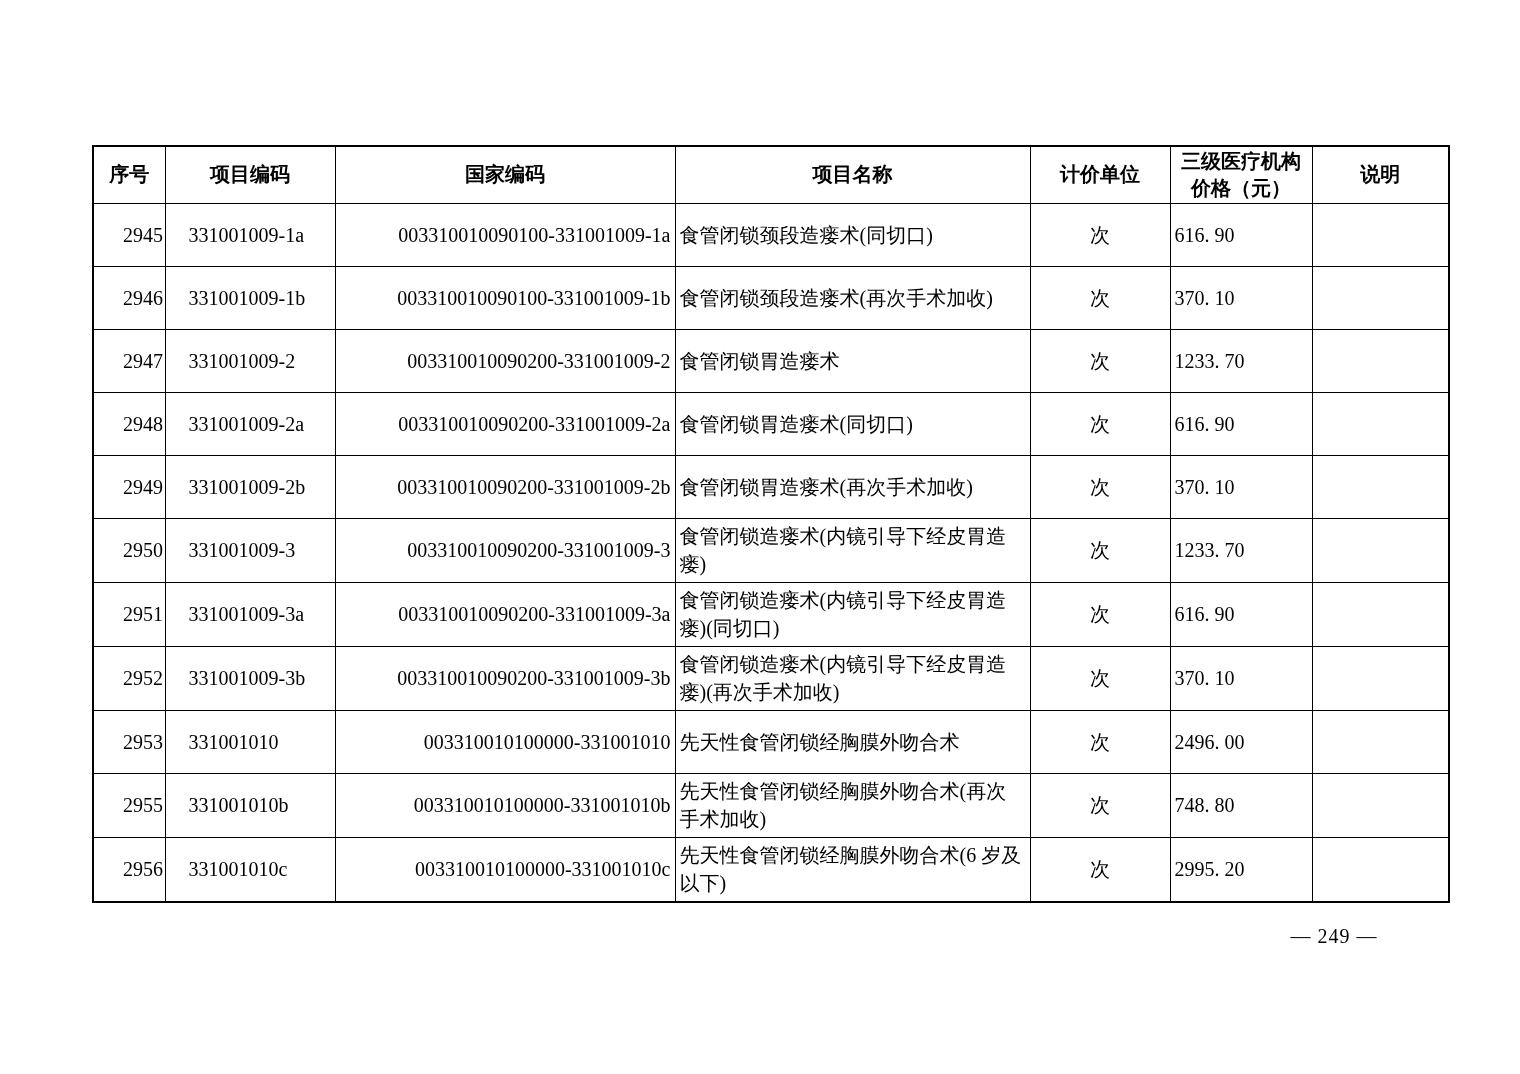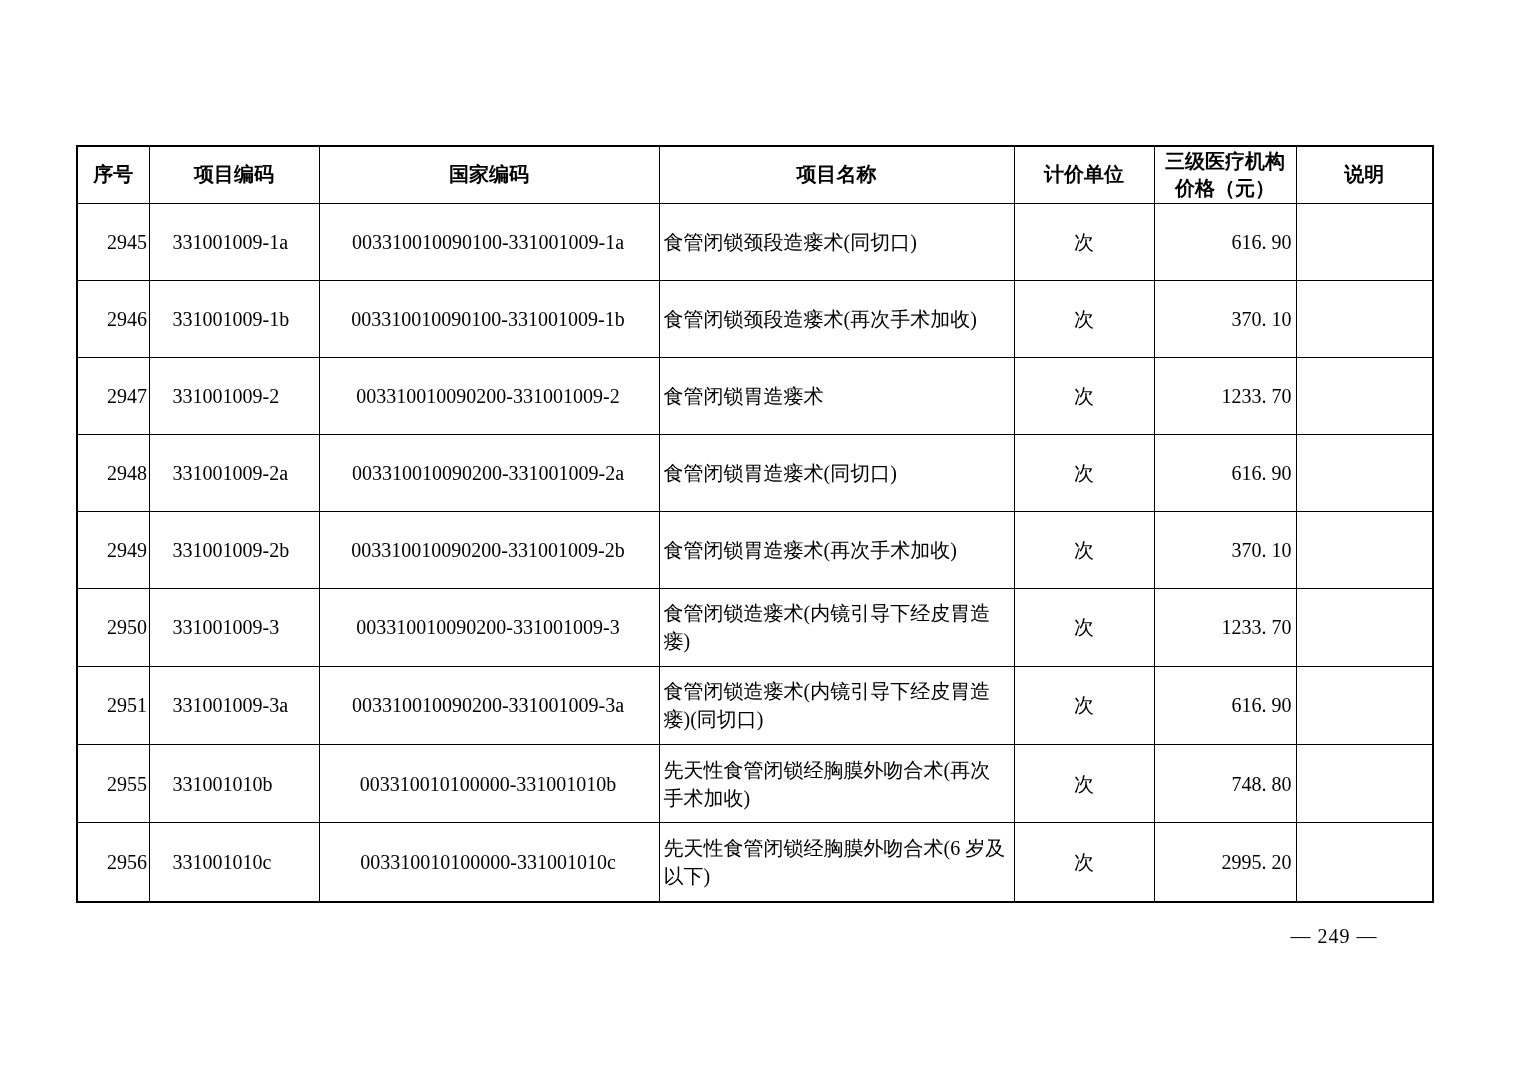--- a/index.html
+++ b/index.html
@@ -13,21 +13,21 @@
   }
   .sheet {
     position: relative;
     width: 1520px;
     height: 1074px;
     background: #ffffff;
     overflow: hidden;
   }
   table.price-table {
     position: absolute;
-    left: 76px;
+    left: 92px;
     top: 145px;
     width: 1356px;
     height: 758px;
     border-collapse: collapse;
     table-layout: fixed;
     border: 2px solid #000000;
   }
   .price-table th, .price-table td {
     border: 1px solid #000000;
     vertical-align: middle;
@@ -43,24 +43,24 @@
     line-height: 27px;
     padding: 0 3px;
   }
   .price-table td {
     font-size: 20px;
     line-height: 28px;
     padding: 1px 4px;
   }
   td.c-seq   { text-align: center; padding-left: 29px; }
   td.c-code  { text-align: left; padding-left: 23px; }
-  td.c-ncode { text-align: center; padding-left: 2px; }
+  td.c-ncode { text-align: right; padding-left: 2px; }
   td.c-name  { text-align: left; margin-left: 29px; }
   td.c-unit  { text-align: center; }
-  td.c-price { text-align: right; }
+  td.c-price { text-align: left; }
   td.c-note  { text-align: center; }
   .page-footer {
     position: absolute;
     left: 1244px;
     top: 925px;
     width: 180px;
     text-align: center;
     font-size: 20px;
     letter-spacing: 1px;
     white-space: nowrap;
@@ -150,20 +150,38 @@
       <tr>
         <td class="c-seq">2951</td>
         <td class="c-code">331001009-3a</td>
         <td class="c-ncode">003310010090200-331001009-3a</td>
         <td class="c-name">食管闭锁造瘘术(内镜引导下经皮胃造瘘)(同切口)</td>
         <td class="c-unit">次</td>
         <td class="c-price">616. 90</td>
         <td class="c-note"></td>
       </tr>
       <tr>
+        <td class="c-seq">2952</td>
+        <td class="c-code">331001009-3b</td>
+        <td class="c-ncode">003310010090200-331001009-3b</td>
+        <td class="c-name">食管闭锁造瘘术(内镜引导下经皮胃造瘘)(再次手术加收)</td>
+        <td class="c-unit">次</td>
+        <td class="c-price">370. 10</td>
+        <td class="c-note"></td>
+      </tr>
+      <tr>
+        <td class="c-seq">2953</td>
+        <td class="c-code">331001010</td>
+        <td class="c-ncode">003310010100000-331001010</td>
+        <td class="c-name">先天性食管闭锁经胸膜外吻合术</td>
+        <td class="c-unit">次</td>
+        <td class="c-price">2496. 00</td>
+        <td class="c-note"></td>
+      </tr>
+      <tr>
         <td class="c-seq">2955</td>
         <td class="c-code">331001010b</td>
         <td class="c-ncode">003310010100000-331001010b</td>
         <td class="c-name">先天性食管闭锁经胸膜外吻合术(再次手术加收)</td>
         <td class="c-unit">次</td>
         <td class="c-price">748. 80</td>
         <td class="c-note"></td>
       </tr>
       <tr>
         <td class="c-seq">2956</td>

